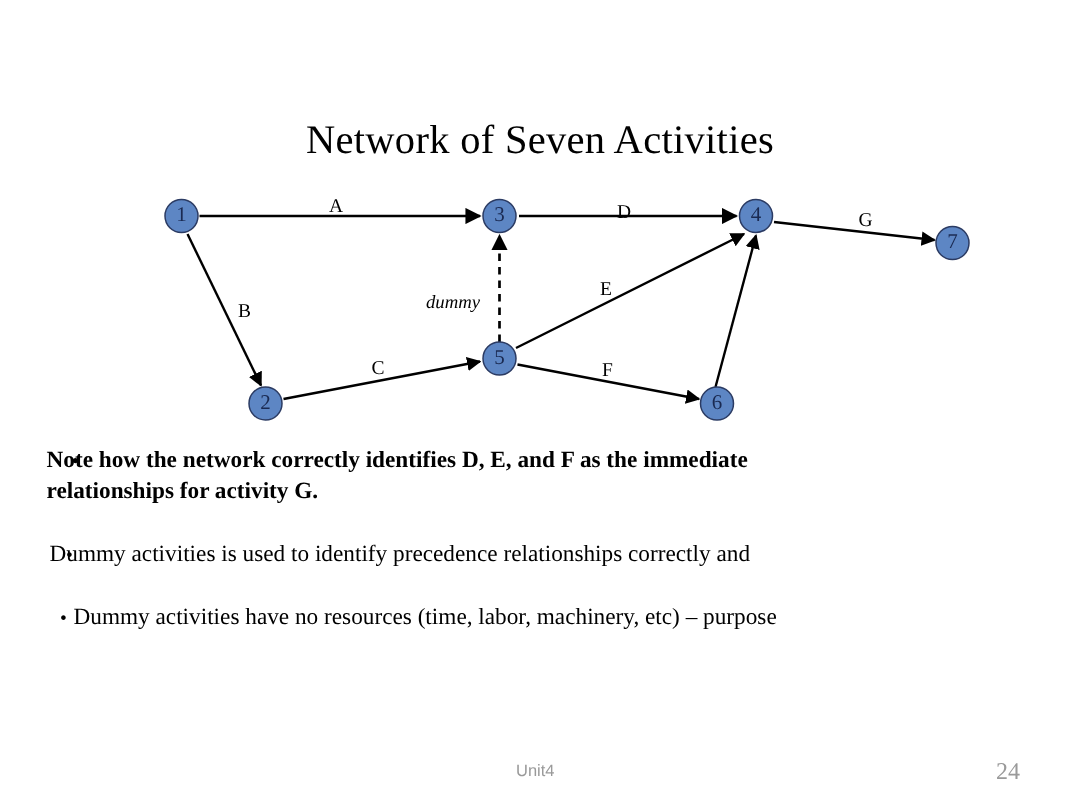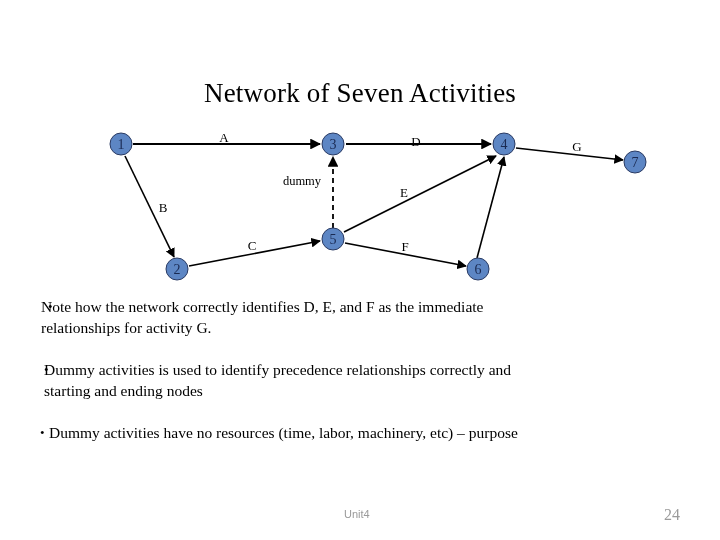--- a/index.html
+++ b/index.html
@@ -82,22 +82,22 @@
     position: relative;
     font-family: "Liberation Serif", "DejaVu Serif", serif;
     font-size: 15.5px;
     line-height: 21px;
     color: #000000;
     margin: 0 0 21px 0;
   }
   .bullet .btxt {
     display: block;
   }
-  .bullet-1 { padding-left: 32px; padding-right: 78px; }
-  .bullet-2 { padding-left: 35px; padding-right: 40px; }
+  .bullet-1 { padding-left: 22px; padding-right: 78px; font-weight: bold; }
+  .bullet-2 { padding-left: 24px; padding-right: 40px; }
   .bullet-3 { padding-left: 40px; }
   .bullet .dot {
     position: absolute;
     left: 0;
     top: 0;
     width: 100%;
   }
   .bullet .dot::before {
     content: "\2022";
     position: absolute;
@@ -188,36 +188,35 @@
       <span>7</span>
     </div>
 
     <div class="edge-label" style="left:224px;top:27px;">A</div>
     <div class="edge-label" style="left:163px;top:97px;">B</div>
     <div class="edge-label" style="left:252px;top:135px;">C</div>
     <div class="edge-label" style="left:416px;top:31px;">D</div>
     <div class="edge-label" style="left:404px;top:82px;">E</div>
     <div class="edge-label" style="left:405px;top:136px;">F</div>
     <div class="edge-label" style="left:577px;top:36px;">G</div>
-    <div class="edge-label dummy-label" style="left:302px;top:71px;">dummy</div>
+    <div class="edge-label dummy-label" style="left:302px;top:92px;font-style:italic;">dummy</div>
 
   </div>
 
   <div id="bullets">
 
     <div class="bullet bullet-1">
       <span class="dot"></span>
       <span class="btxt">Note how the network correctly identifies D, E, and F as the immediate</span>
       <span class="btxt cont">relationships for activity G.</span>
     </div>
 
     <div class="bullet bullet-2">
       <span class="dot"></span>
       <span class="btxt">Dummy activities is used to identify precedence relationships correctly and</span>
-      <span class="btxt cont">starting and ending nodes</span>
     </div>
 
     <div class="bullet bullet-3">
       <span class="dot"></span>
       <span class="btxt">Dummy activities have no resources (time, labor, machinery, etc) – purpose</span>
     </div>
 
   </div>
 
   <div id="footer-unit">Unit4</div>

